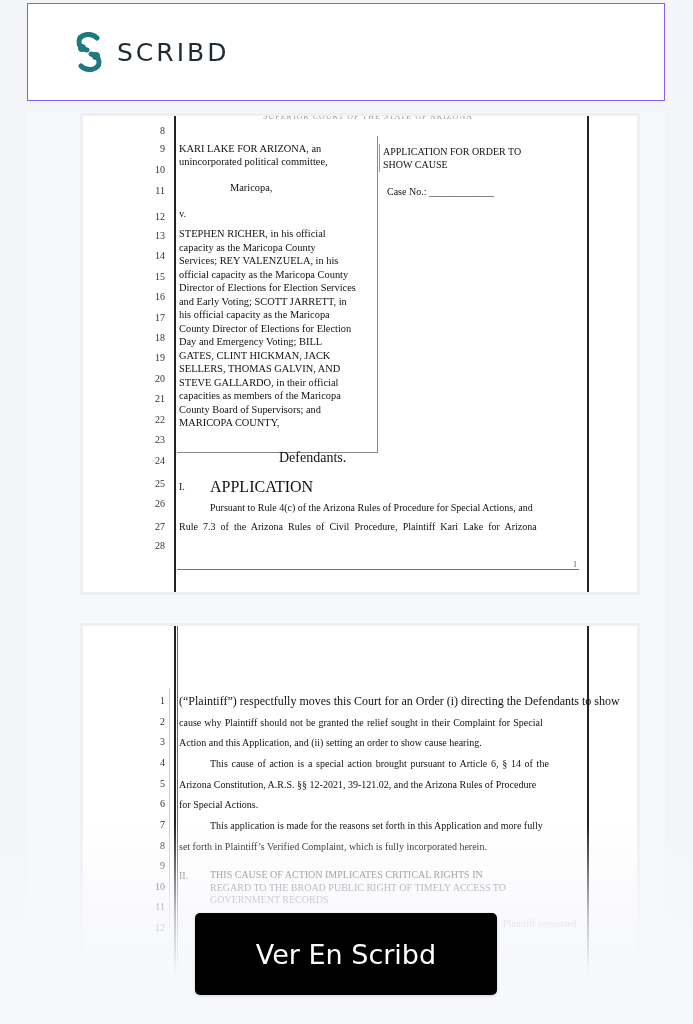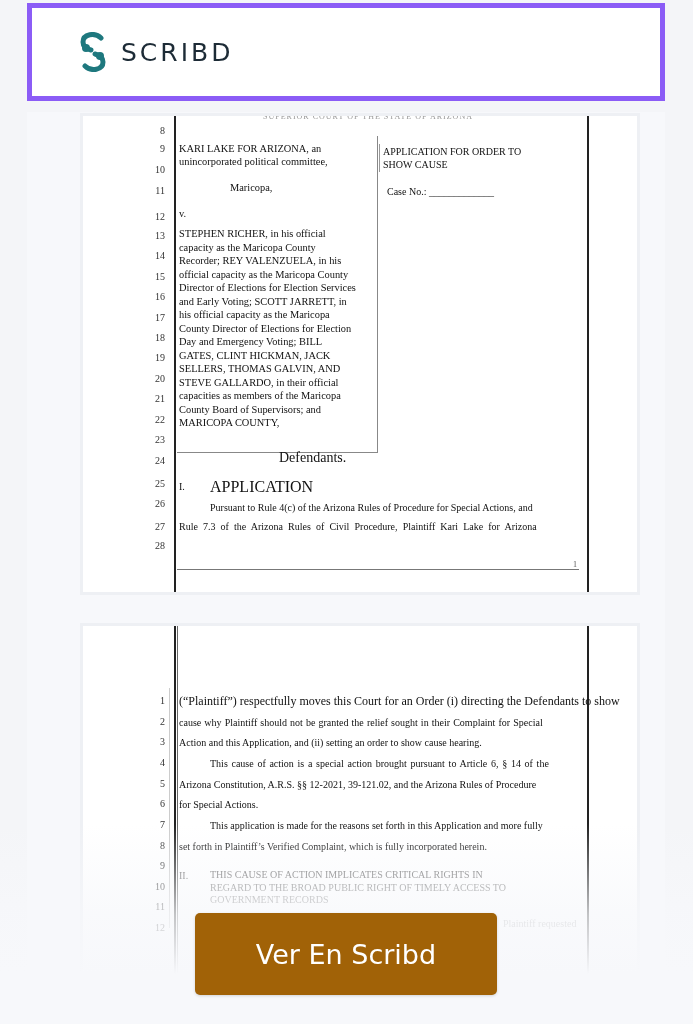--- a/index.html
+++ b/index.html
@@ -1,21 +1,21 @@
 <!DOCTYPE html>
 <html><head>
 <meta charset="utf-8">
 <style>
   * { box-sizing: border-box; margin: 0; padding: 0; }
   html, body { width: 693px; height: 1024px; overflow: hidden; background: #f4f5f8; }
   body { position: relative; font-family: "Liberation Serif", serif; color: #111; }
 
   .header {
     position: absolute; left: 27px; top: 3px; width: 638px; height: 98px;
-    background: #fff; border: 5px solid #8b5cf6;
+    background: #fff; border: 1px solid #8b5cf6;
     display: flex; align-items: center; padding-left: 45px;
   }
   .logo { display: flex; align-items: center; gap: 12px; }
   .logo svg { width: 32px; height: 40px; }
   .logo-word {
     font-family: "DejaVu Sans", sans-serif; font-size: 25px; letter-spacing: 3px;
     color: #1d2b36; font-weight: 400;
   }
 
   .viewer {
@@ -51,21 +51,21 @@
   .caption-right-box { position: absolute; border-left: 1px solid #999; }
 
   .fade {
     position: absolute; left: 0; bottom: 0; width: 693px; height: 200px;
     background: linear-gradient(to bottom, rgba(247,248,251,0) 0%, rgba(247,248,251,0.75) 45%, rgba(247,248,251,1) 75%);
     pointer-events: none;
   }
 
   .cta {
     position: absolute; left: 195px; top: 913px; width: 302px; height: 82px;
-    background: #a16207; border-radius: 5px; border: none;
+    background: #000000; border-radius: 5px; border: none;
     color: #fff; font-family: "DejaVu Sans", sans-serif; font-size: 27px;
     display: flex; align-items: center; justify-content: center;
     box-shadow: 0 1px 3px rgba(0,0,0,0.15);
     cursor: pointer;
   }
 </style>
 </head>
 <body>
 
 <div class="header">
@@ -110,21 +110,21 @@
     <div class="ln" style="left:58px; top:424px;">28</div>
 
     <div class="caption-box" style="left:94px; top:20px; width:201px; height:317px;"></div>
 
     <div class="txt" style="left:96px; top:26px;">KARI LAKE FOR ARIZONA, an</div>
     <div class="txt" style="left:96px; top:39px;">unincorporated political committee,</div>
     <div class="txt" style="left:147px; top:65px;">Maricopa,</div>
     <div class="txt" style="left:96px; top:91px;">v.</div>
     <div class="txt" style="left:96px; top:111px;">STEPHEN RICHER, in his official</div>
     <div class="txt" style="left:96px; top:124.5px;">capacity as the Maricopa County</div>
-    <div class="txt" style="left:96px; top:138px;">Recorder; REY VALENZUELA, in his</div>
+    <div class="txt" style="left:96px; top:138px;">Services; REY VALENZUELA, in his</div>
     <div class="txt" style="left:96px; top:151.5px;">official capacity as the Maricopa County</div>
     <div class="txt" style="left:96px; top:165px;">Director of Elections for Election Services</div>
     <div class="txt" style="left:96px; top:178.5px;">and Early Voting; SCOTT JARRETT, in</div>
     <div class="txt" style="left:96px; top:192px;">his official capacity as the Maricopa</div>
     <div class="txt" style="left:96px; top:205.5px;">County Director of Elections for Election</div>
     <div class="txt" style="left:96px; top:219px;">Day and Emergency Voting; BILL</div>
     <div class="txt" style="left:96px; top:232.5px;">GATES, CLINT HICKMAN, JACK</div>
     <div class="txt" style="left:96px; top:246px;">SELLERS, THOMAS GALVIN, AND</div>
     <div class="txt" style="left:96px; top:259.5px;">STEVE GALLARDO, in their official</div>
     <div class="txt" style="left:96px; top:273px;">capacities as members of the Maricopa</div>

